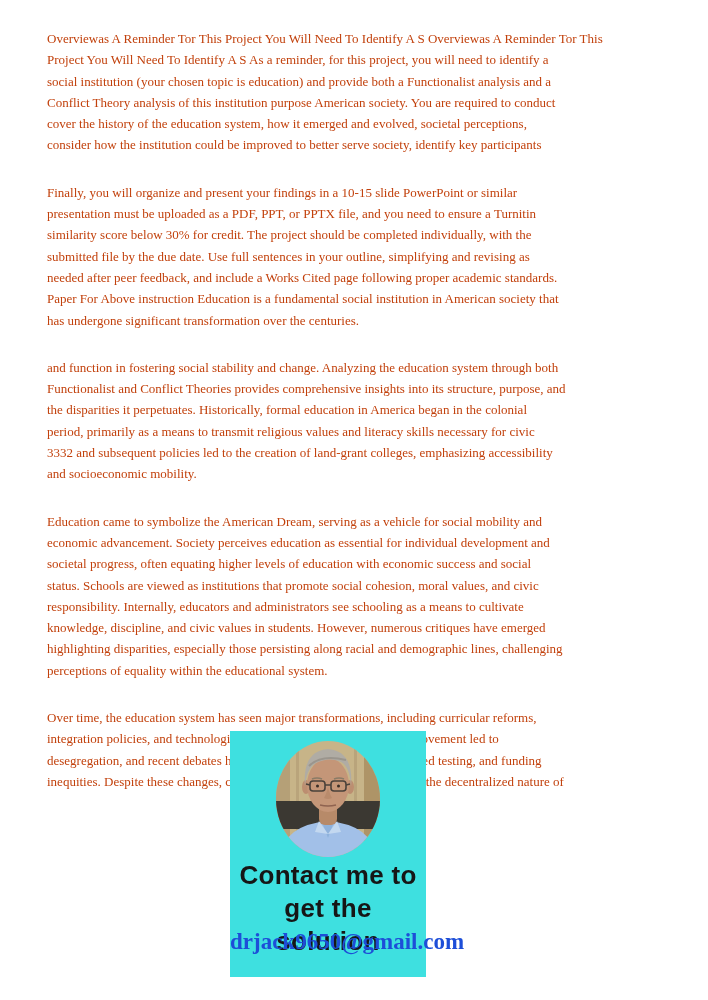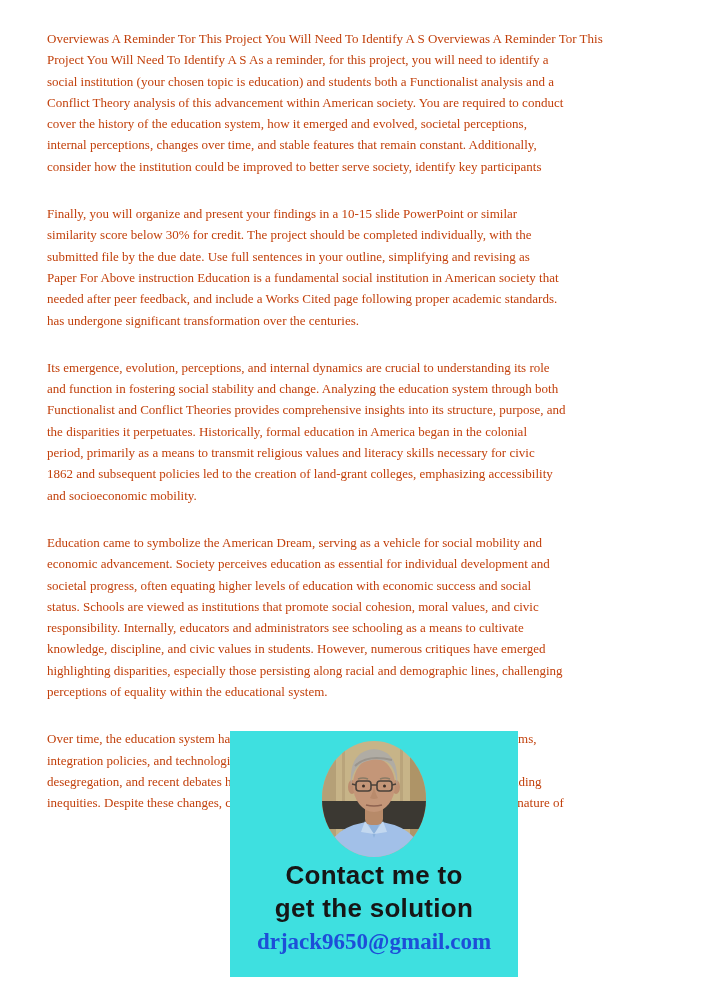--- a/index.html
+++ b/index.html
@@ -28,21 +28,21 @@
   .paragraph { margin: 0 0 26px 0; }
   .line {
     white-space: pre;
     line-height: 21.3px;
     height: 21.3px;
   }
   .overlay {
     position: absolute;
     left: 230px;
     top: 731px;
-    width: 288px;
+    width: 196px;
     height: 246px;
     background: #3ee0e0;
     z-index: 5;
   }
   .photo {
     position: absolute;
     left: 50%;
     top: 10px;
     transform: translateX(-50%);
     width: 104px;
@@ -75,41 +75,40 @@
 </style>
 </head>
 <body>
 
 <div class="page">
 
   <div class="doc">
       <div class="paragraph">
         <div class="line">Overviewas A Reminder Tor This Project You Will Need To Identify A S Overviewas A Reminder Tor This</div>
         <div class="line">Project You Will Need To Identify A S As a reminder, for this project, you will need to identify a</div>
-        <div class="line">social institution (your chosen topic is education) and students both a Functionalist analysis and a</div>
-        <div class="line">Conflict Theory analysis of this advancement within American society. You are required to conduct</div>
+        <div class="line">social institution (your chosen topic is education) and provide both a Functionalist analysis and a</div>
+        <div class="line">Conflict Theory analysis of this institution purpose American society. You are required to conduct</div>
         <div class="line">cover the history of the education system, how it emerged and evolved, societal perceptions,</div>
-        <div class="line">internal perceptions, changes over time, and stable features that remain constant. Additionally,</div>
         <div class="line">consider how the institution could be improved to better serve society, identify key participants</div>
       </div>
       <div class="paragraph">
         <div class="line">Finally, you will organize and present your findings in a 10-15 slide PowerPoint or similar</div>
+        <div class="line">presentation must be uploaded as a PDF, PPT, or PPTX file, and you need to ensure a Turnitin</div>
         <div class="line">similarity score below 30% for credit. The project should be completed individually, with the</div>
         <div class="line">submitted file by the due date. Use full sentences in your outline, simplifying and revising as</div>
+        <div class="line">needed after peer feedback, and include a Works Cited page following proper academic standards.</div>
         <div class="line">Paper For Above instruction Education is a fundamental social institution in American society that</div>
-        <div class="line">needed after peer feedback, and include a Works Cited page following proper academic standards.</div>
         <div class="line">has undergone significant transformation over the centuries.</div>
       </div>
       <div class="paragraph">
-        <div class="line">Its emergence, evolution, perceptions, and internal dynamics are crucial to understanding its role</div>
         <div class="line">and function in fostering social stability and change. Analyzing the education system through both</div>
         <div class="line">Functionalist and Conflict Theories provides comprehensive insights into its structure, purpose, and</div>
         <div class="line">the disparities it perpetuates. Historically, formal education in America began in the colonial</div>
         <div class="line">period, primarily as a means to transmit religious values and literacy skills necessary for civic</div>
-        <div class="line">1862 and subsequent policies led to the creation of land-grant colleges, emphasizing accessibility</div>
+        <div class="line">3332 and subsequent policies led to the creation of land-grant colleges, emphasizing accessibility</div>
         <div class="line">and socioeconomic mobility.</div>
       </div>
       <div class="paragraph">
         <div class="line">Education came to symbolize the American Dream, serving as a vehicle for social mobility and</div>
         <div class="line">economic advancement. Society perceives education as essential for individual development and</div>
         <div class="line">societal progress, often equating higher levels of education with economic success and social</div>
         <div class="line">status. Schools are viewed as institutions that promote social cohesion, moral values, and civic</div>
         <div class="line">responsibility. Internally, educators and administrators see schooling as a means to cultivate</div>
         <div class="line">knowledge, discipline, and civic values in students. However, numerous critiques have emerged</div>
         <div class="line">highlighting disparities, especially those persisting along racial and demographic lines, challenging</div>

